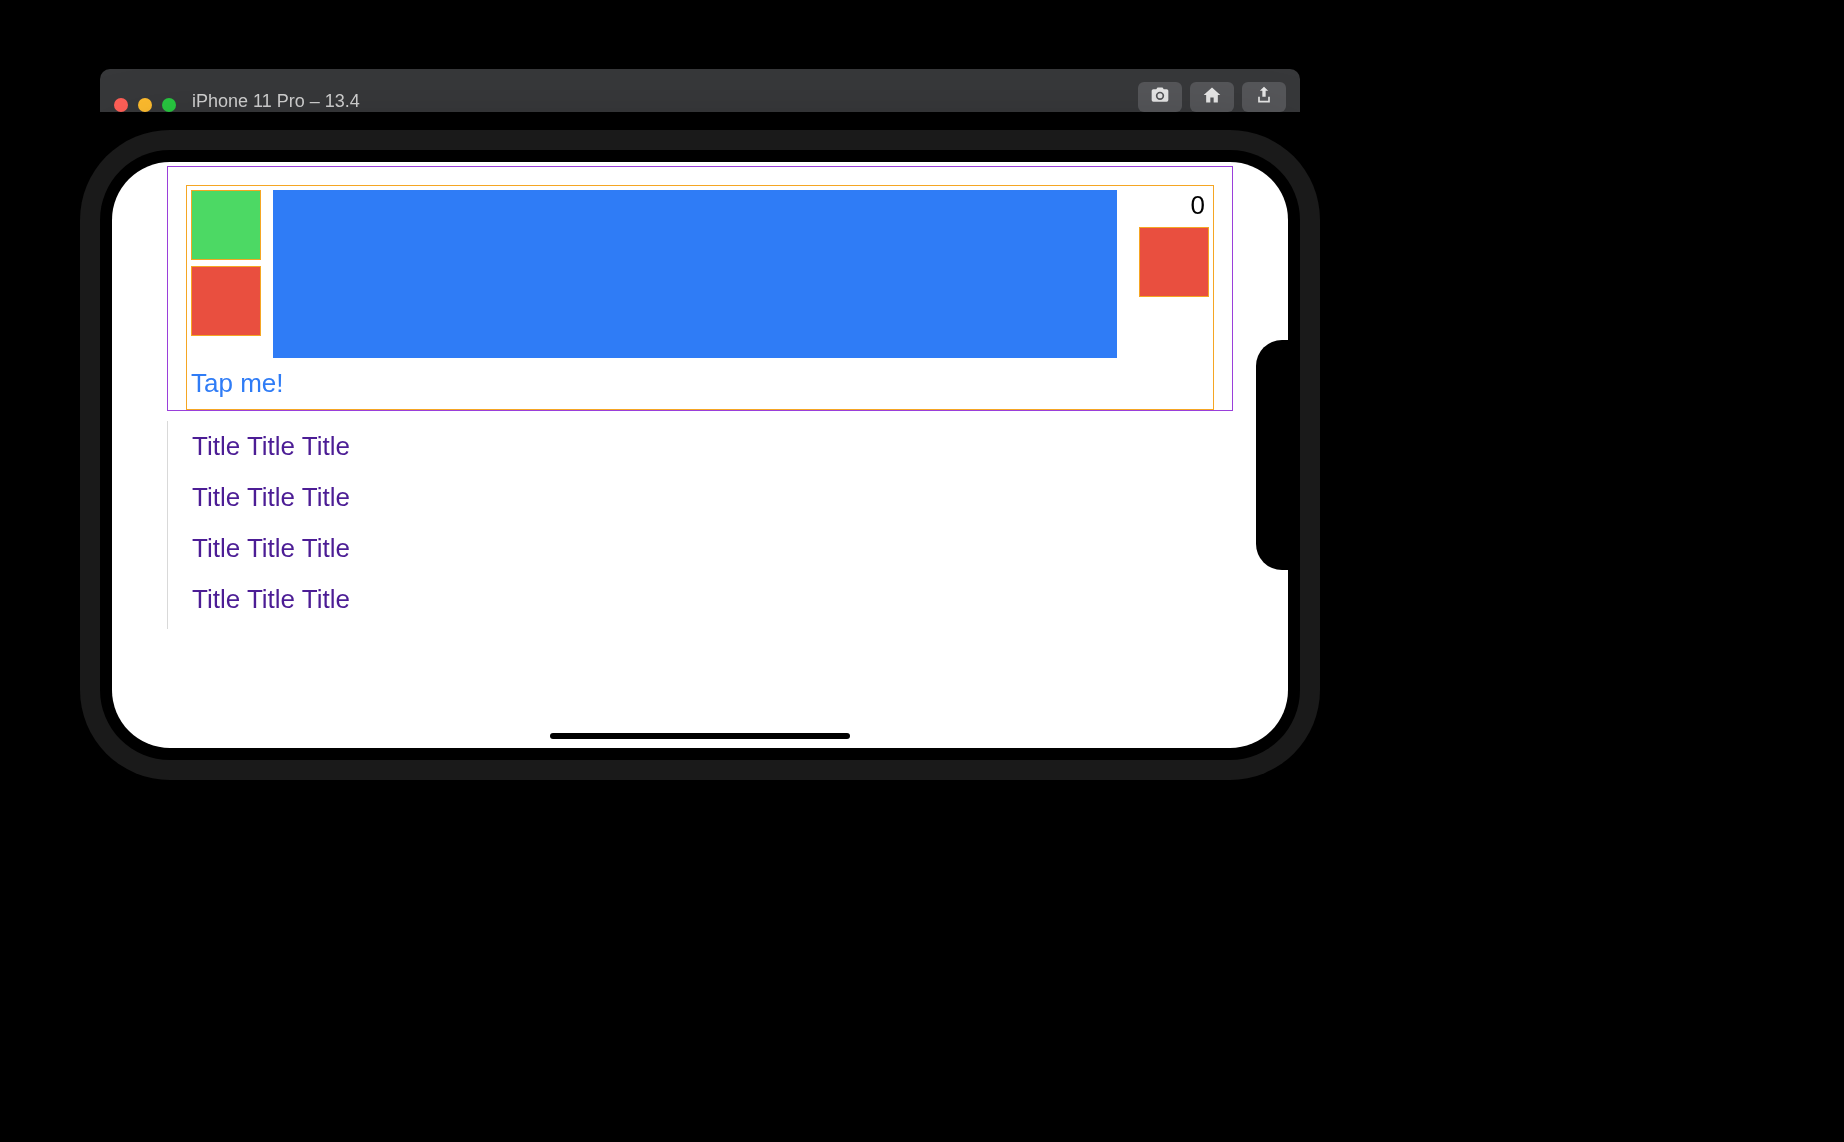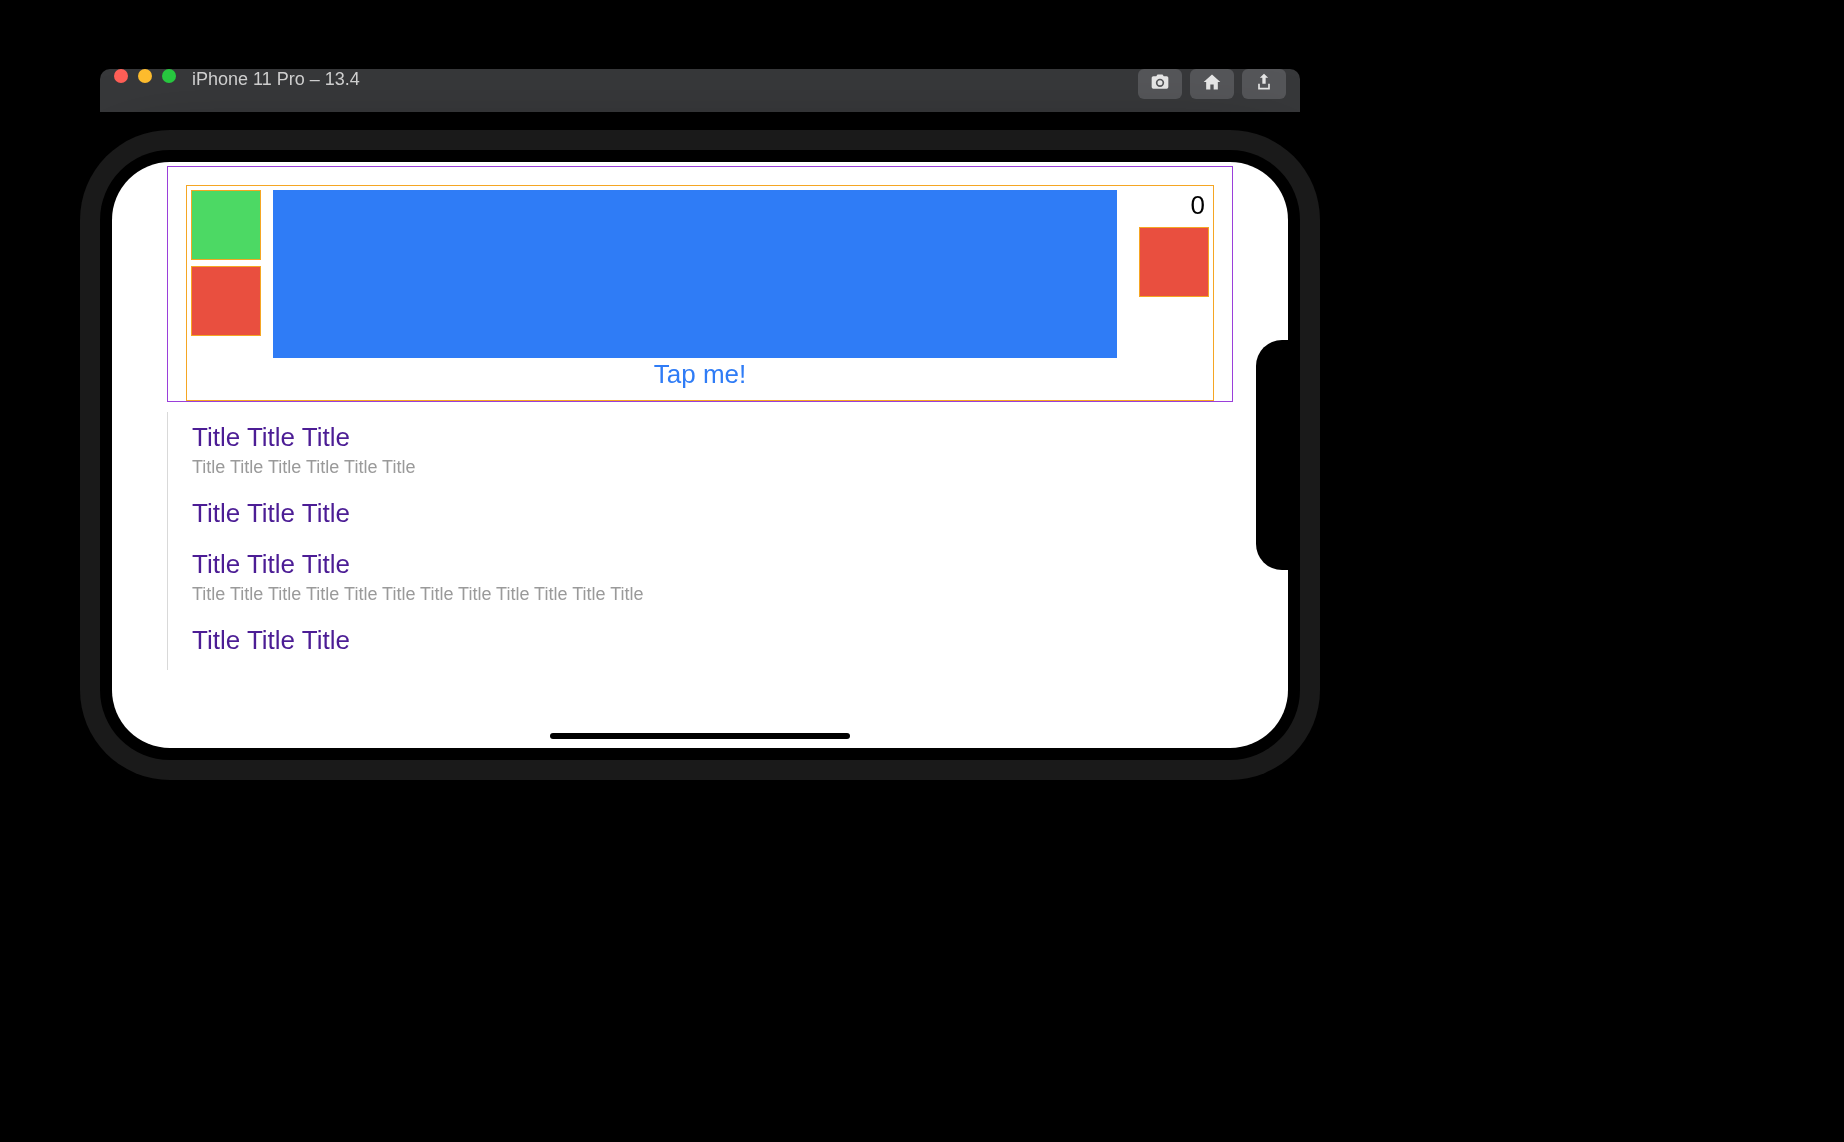--- a/index.html
+++ b/index.html
@@ -15,21 +15,21 @@
   
   .sim-window {
     position: absolute;
     left: 100px;
     top: 69px;
     width: 1200px;
     height: 43px;
     background: #37383a;
     border-radius: 10px 10px 0 0;
     display: flex;
-    align-items: flex-start;
+    align-items: flex-end;
     padding: 0 14px;
     box-shadow: 0 10px 40px rgba(0,0,0,.5);
   }
   .traffic-lights { display: flex; gap: 10px; margin-right: 16px; }
   .tl { width: 14px; height: 14px; border-radius: 50%; }
   .tl.red    { background: #ff5f57; }
   .tl.yellow { background: #febc2e; }
   .tl.green  { background: #28c840; }
   .sim-title { color: #d0d0d0; font-size: 18px; font-weight: 400; flex: 1; }
   .sim-toolbar { display: flex; gap: 8px; }
@@ -126,24 +126,24 @@
   .count {
     font-size: 26px;
     color: #000;
     text-align: right;
     width: 100%;
     padding-right: 4px;
   }
   .sq-red-r { width: 70px; height: 70px; background: #e94f3f; border: 1px solid #f5a623; align-self: flex-end; }
   .tap-btn {
     width: 100%;
-    text-align: center;
+    text-align: left;
     color: #2f7cf6;
     font-size: 26px;
-    padding: 1px 0 8px 0;
+    padding: 10px 0 8px 0;
     background: transparent;
     border: none;
     cursor: pointer;
   }
 
   .list {
     margin-top: 10px;
     border-left: 1px solid #d9d9d9;
   }
   .row {
@@ -209,28 +209,26 @@
             </div>
 
             <button class="tap-btn">Tap me!</button>
 
           </div>
         </div>
 
         <div class="list">
           <div class="row">
             <div class="title">Title Title Title</div>
-            <div class="sub">Title Title Title  Title Title Title</div>
-          </div>
-          <div class="row">
-            <div class="title">Title Title Title</div>
-          </div>
-          <div class="row">
-            <div class="title">Title Title Title</div>
-            <div class="sub">Title Title Title  Title Title Title  Title Title Title  Title Title Title</div>
+          </div>
+          <div class="row">
+            <div class="title">Title Title Title</div>
+          </div>
+          <div class="row">
+            <div class="title">Title Title Title</div>
           </div>
           <div class="row">
             <div class="title">Title Title Title</div>
             <div class="sub"></div>
           </div>
         </div>
 
       </div>
 
       <div class="notch"></div>

